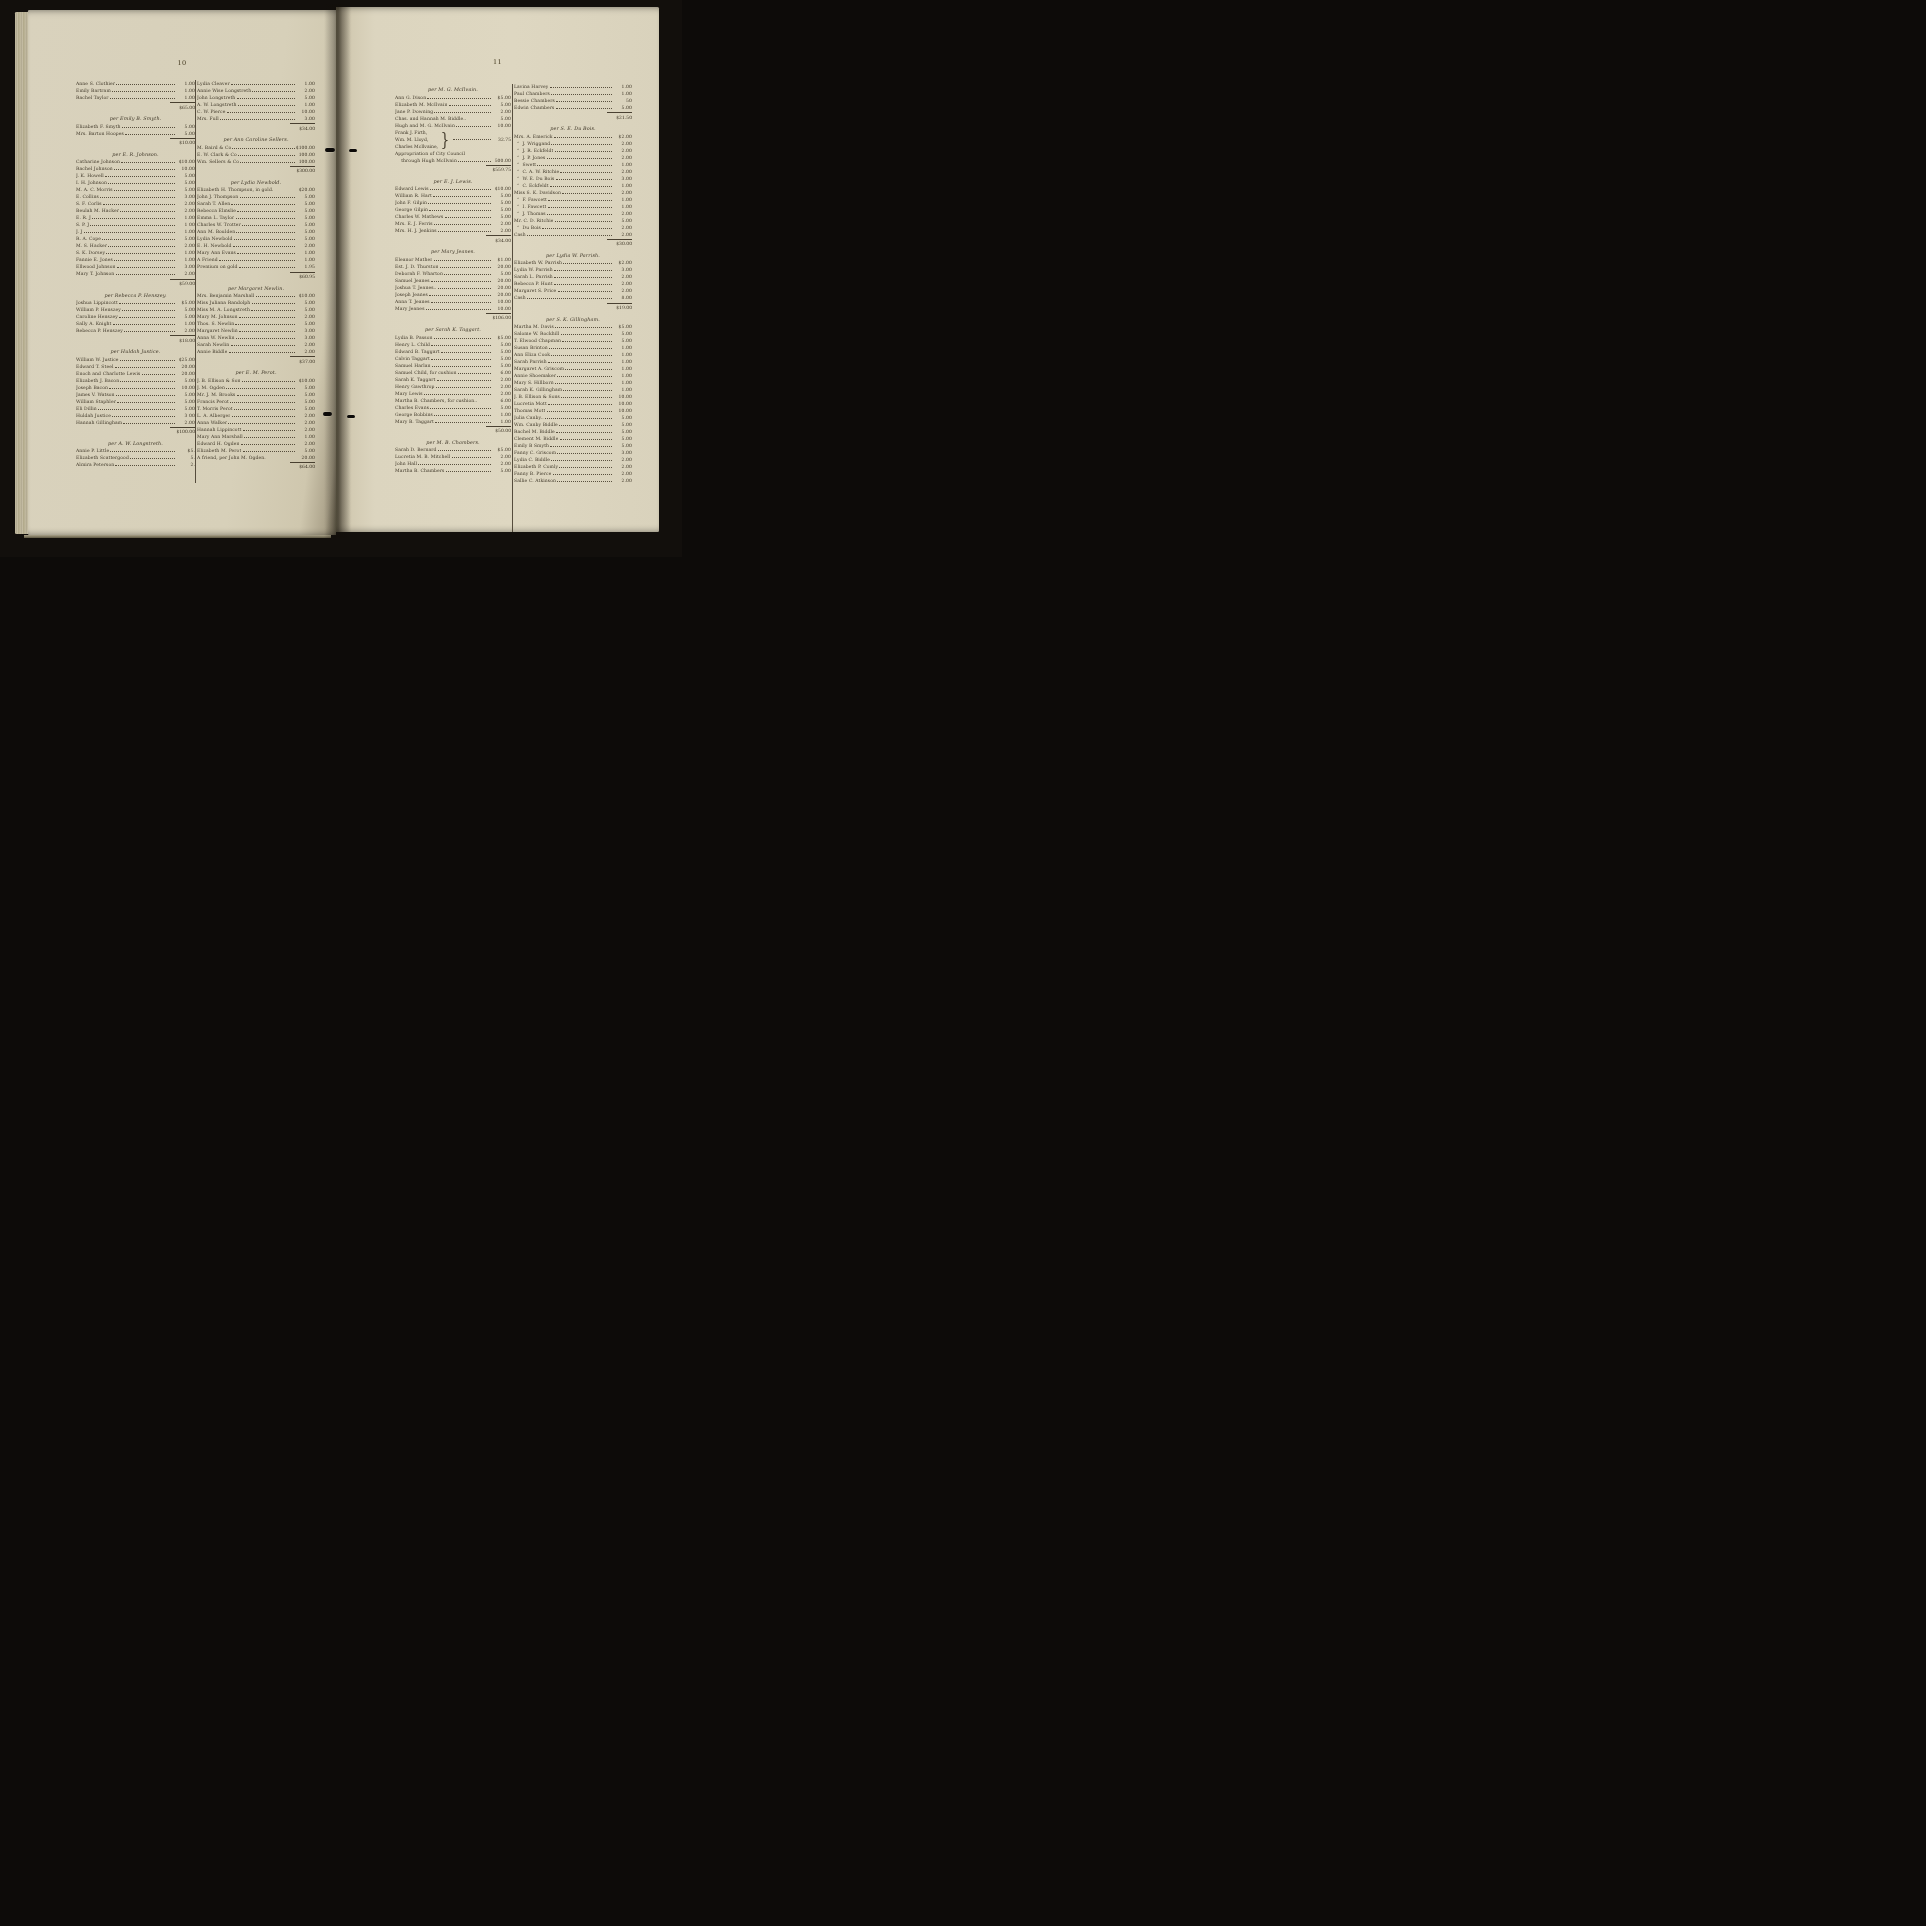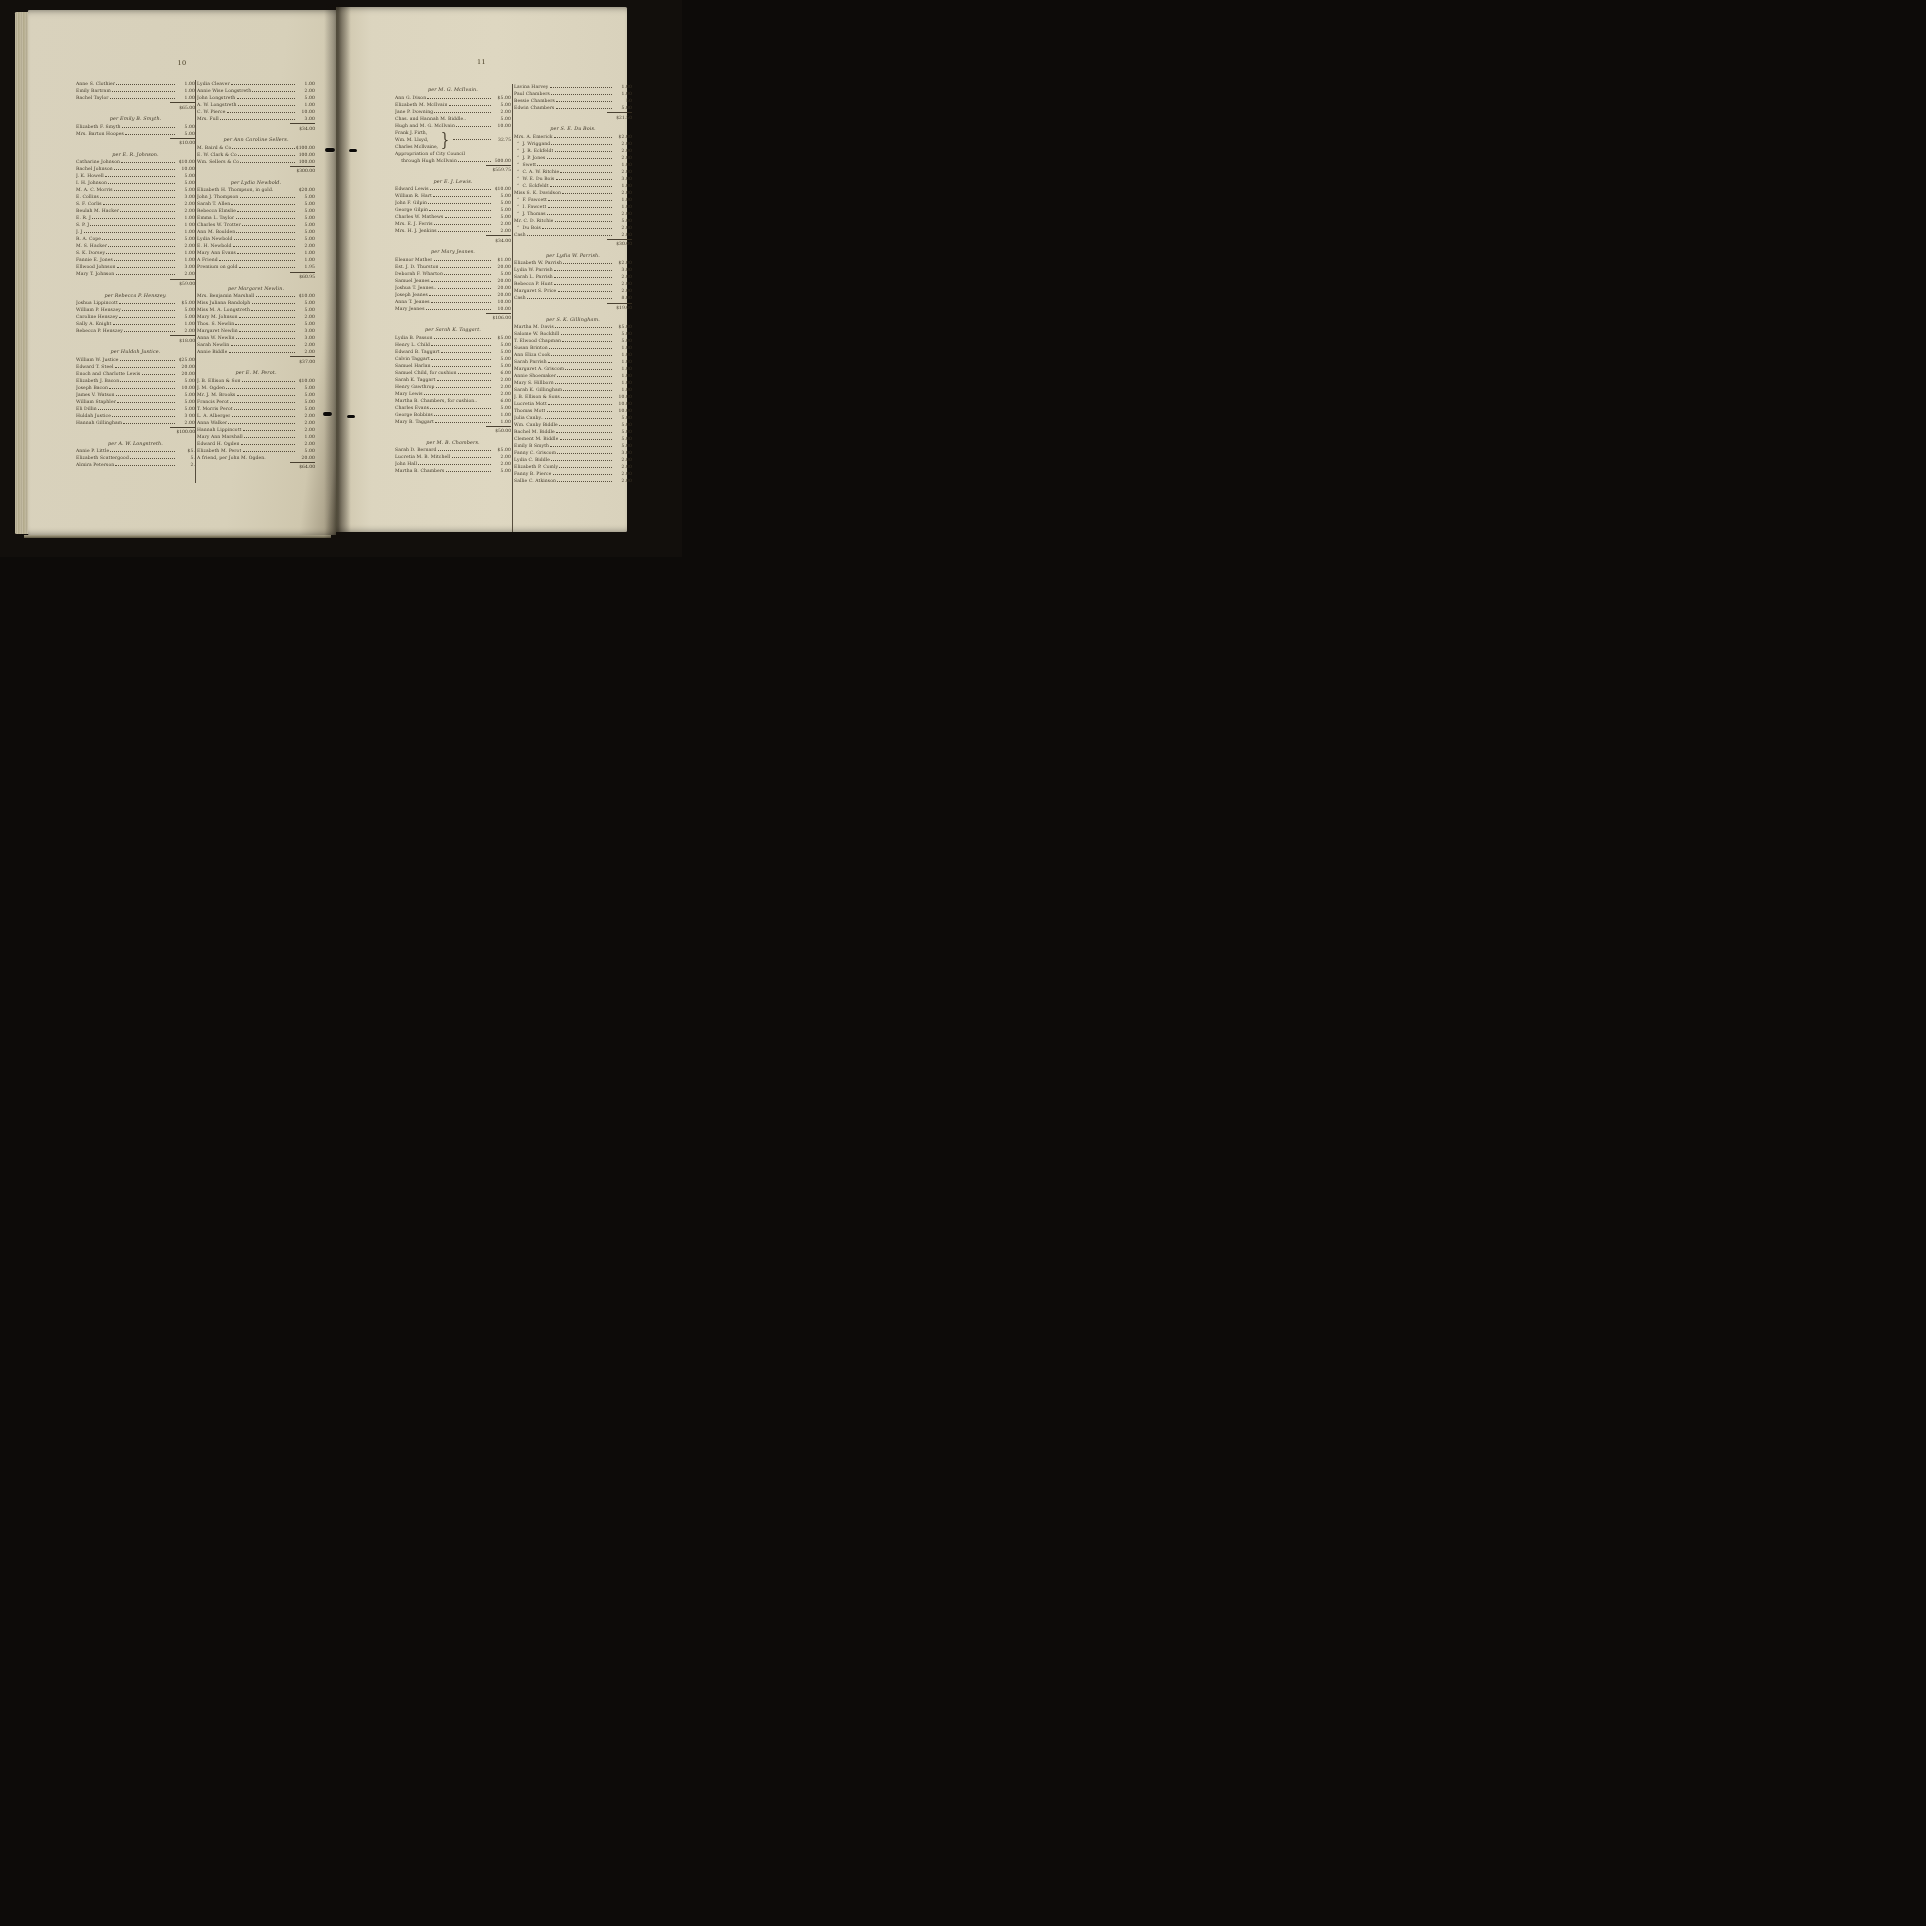--- a/index.html
+++ b/index.html
@@ -6,21 +6,21 @@
   .screen{position:relative;width:682px;height:557px;background:#120f0c;overflow:hidden;
           font-family:"DejaVu Serif","Liberation Serif",serif;color:#3e3627;}
   .edge-stack{position:absolute;left:15.4px;top:11.6px;width:12.7px;height:522px;border-radius:1.2px 0 0 1.2px;
           background:repeating-linear-gradient(90deg,#b3ab91 0px,#cfc7ad 1.2px,#8f8770 1.9px,#d4ccb2 2.7px,#a19979 3.9px,#cdc5ab 5px);}
   .edge-bottom{position:absolute;left:24px;top:535px;width:307px;height:2.7px;
           background:linear-gradient(180deg,#aaa289,#5f5944);}
   .page{position:absolute;}
   .page.left{left:28px;top:10px;width:308px;height:525px;border-radius:1.2px 0 0 1.2px;
           background:linear-gradient(97deg,#d9d2bd 0%,#d7d0b9 70%,#cfc7ae 90%,#aaa189 97%,#7b735d 100%);
           box-shadow:inset 0 5.4px 7px -5.4px rgba(0,0,0,.5),inset 0 -6.2px 7.7px -6.2px rgba(0,0,0,.45);}
-  .page.right{left:336px;top:7px;width:291px;height:525px;border-radius:0 1.5px 1.5px 0;
+  .page.right{left:336px;top:7px;width:323px;height:525px;border-radius:0 1.5px 1.5px 0;
           background:linear-gradient(90deg,#80785f 0%,#b9b098 2%,#d3cbb3 5%,#dcd5bf 12%,#ded7c1 55%,#d9d2bc 100%);
           box-shadow:inset 0 5.4px 7px -5.4px rgba(0,0,0,.5),inset 0 -6.2px 7.7px -6.2px rgba(0,0,0,.45);}
   .gutter{position:absolute;left:324px;top:3.9px;width:27px;height:534px;pointer-events:none;
           background:linear-gradient(90deg,rgba(18,14,9,0) 0%,rgba(18,14,9,.35) 42%,rgba(18,14,9,.5) 52%,rgba(18,14,9,0) 100%);}
   .hole{position:absolute;background:#0c0a08;border-radius:1.9px;box-shadow:0 0.4px 0 rgba(240,234,214,.35),0 -0.4px 0 rgba(240,234,214,.25);}
   .hole.h1{left:325px;top:148px;width:10px;height:3.5px;}
   .hole.h2{left:349px;top:149px;width:7.7px;height:3.1px;}
   .hole.h3{left:323px;top:412px;width:9.2px;height:3.5px;}
   .hole.h4{left:347px;top:415px;width:7.7px;height:3.1px;}
   .pagenum{position:absolute;top:49px;left:0;width:100%;text-align:center;font-size:6.5px;letter-spacing:0.4px;color:#43391f;}

